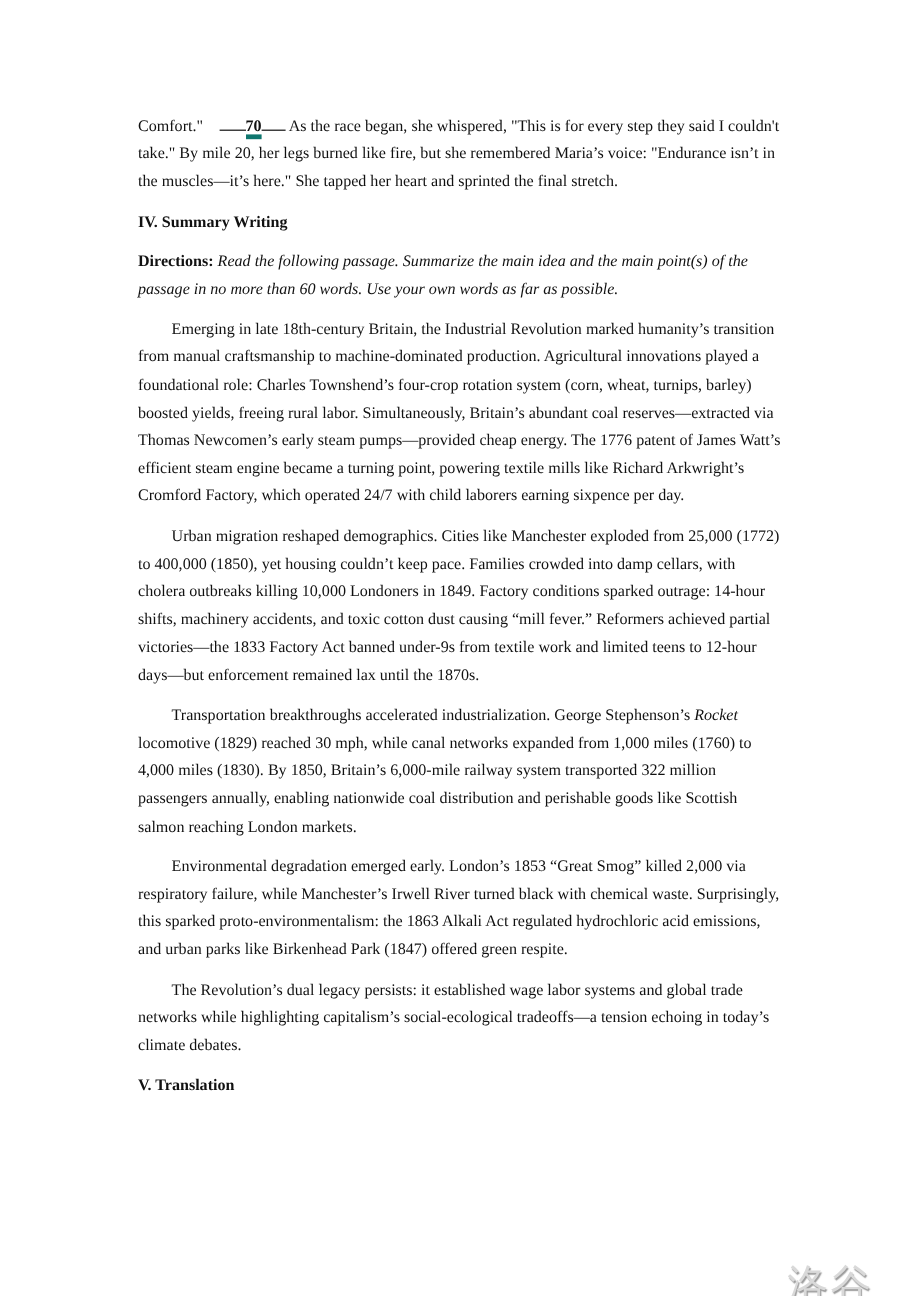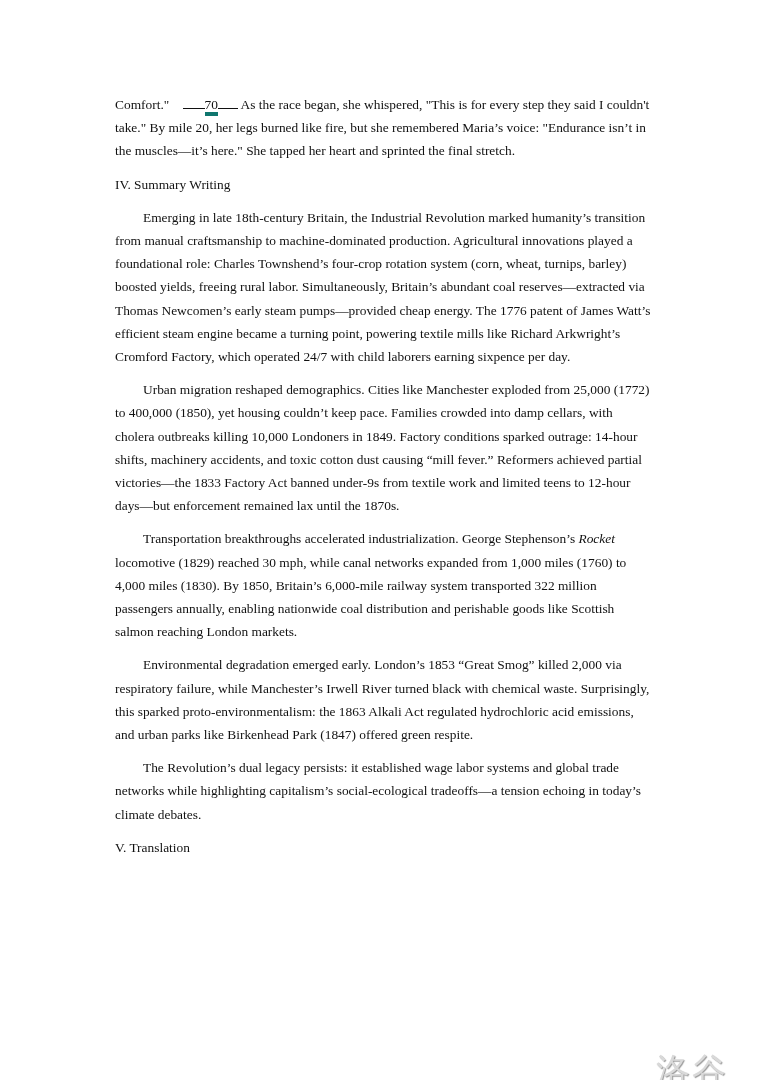--- a/index.html
+++ b/index.html
@@ -21,42 +21,42 @@
       left: 115px;
       top: 93px;
       width: 536px;
     }
     p {
       margin: 0;
       line-height: 23.2px;
     }
     .block { margin-bottom: 10px; }
     .heading {
-      font-weight: normal;
+      font-weight: bold;
       margin-bottom: 10px;
     }
     .directions-label { font-weight: bold; }
     .directions-italic { font-style: italic; }
     .title {
       font-weight: bold;
       text-align: center;
       margin-bottom: 10px;
     }
     .indent { text-indent: 28px; }
     .blank-line {
       display: inline-block;
       border-bottom: 1px solid #111;
       height: 12px;
       vertical-align: baseline;
     }
     .blank-pre { width: 22px; }
     .blank-post { width: 20px; }
     .num-wrap {
       border-bottom: 4px solid #0f766e;
-      font-weight: normal;
+      font-weight: bold;
     }
     .watermark {
       position: absolute;
       left: 656px;
       top: 1048px;
       font-family: "DejaVu Sans", sans-serif;
       font-size: 34px;
       color: #d9d9d9;
       text-shadow: 1px 1px 1px #9a9a9a, -1px -1px 0 #ffffff;
       letter-spacing: 2px;
@@ -69,20 +69,24 @@
 
   <p class="block">
     <span>Comfort."</span>
     &nbsp;&nbsp;
     <span class="blank-line blank-pre"></span><span class="num-wrap">70</span><span class="blank-line blank-post"></span>
     <span>As the race began, she whispered, "This is for every step they said I couldn't take." By mile 20, her legs burned like fire, but she remembered Maria’s voice: "Endurance isn’t in the muscles—it’s here." She tapped her heart and sprinted the final stretch.</span>
   </p>
 
   <p class="heading">IV. Summary Writing</p>
 
+  <p class="block">
+    <span class="directions-label">Directions:</span>
+    <span class="directions-italic">Read the following passage. Summarize the main idea and the main point(s) of the passage in no more than 60 words. Use your own words as far as possible.</span>
+  </p>
 
 
   <p class="block indent">Emerging in late 18th-century Britain, the Industrial Revolution marked humanity’s transition from manual craftsmanship to machine-dominated production. Agricultural innovations played a foundational role: Charles Townshend’s four-crop rotation system (corn, wheat, turnips, barley) boosted yields, freeing rural labor. Simultaneously, Britain’s abundant coal reserves—extracted via Thomas Newcomen’s early steam pumps—provided cheap energy. The 1776 patent of James Watt’s efficient steam engine became a turning point, powering textile mills like Richard Arkwright’s Cromford Factory, which operated 24/7 with child laborers earning sixpence per day.</p>
 
   <p class="block indent">Urban migration reshaped demographics. Cities like Manchester exploded from 25,000 (1772) to 400,000 (1850), yet housing couldn’t keep pace. Families crowded into damp cellars, with cholera outbreaks killing 10,000 Londoners in 1849. Factory conditions sparked outrage: 14-hour shifts, machinery accidents, and toxic cotton dust causing “mill fever.” Reformers achieved partial victories—the 1833 Factory Act banned under-9s from textile work and limited teens to 12-hour days—but enforcement remained lax until the 1870s.</p>
 
   <p class="block indent"><span>Transportation breakthroughs accelerated industrialization. George Stephenson’s </span><i>Rocket</i><span> locomotive (1829) reached 30 mph, while canal networks expanded from 1,000 miles (1760) to 4,000 miles (1830). By 1850, Britain’s 6,000-mile railway system transported 322 million passengers annually, enabling nationwide coal distribution and perishable goods like Scottish salmon reaching London markets.</span></p>
 
   <p class="block indent">Environmental degradation emerged early. London’s 1853 “Great Smog” killed 2,000 via respiratory failure, while Manchester’s Irwell River turned black with chemical waste. Surprisingly, this sparked proto-environmentalism: the 1863 Alkali Act regulated hydrochloric acid emissions, and urban parks like Birkenhead Park (1847) offered green respite.</p>
 

